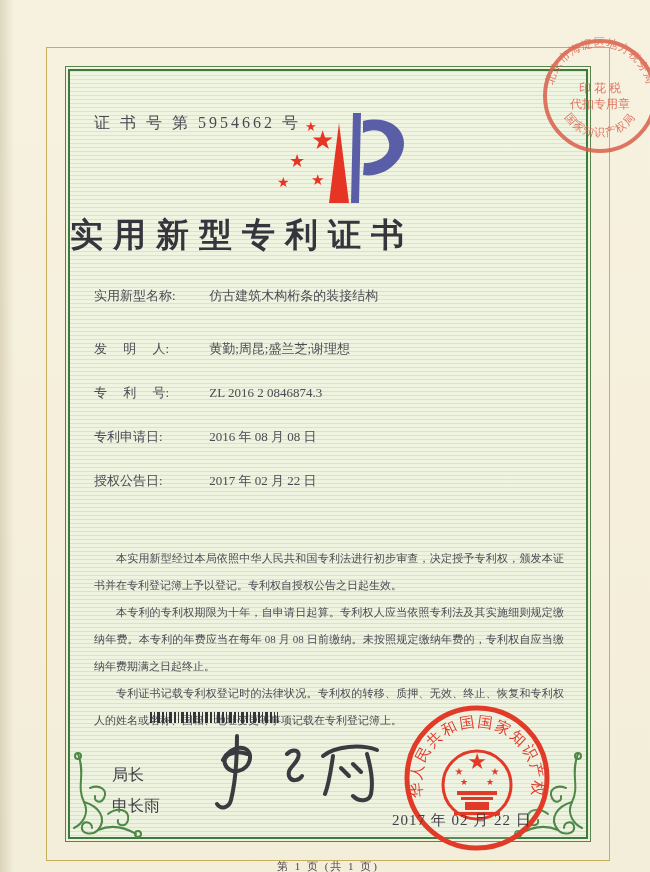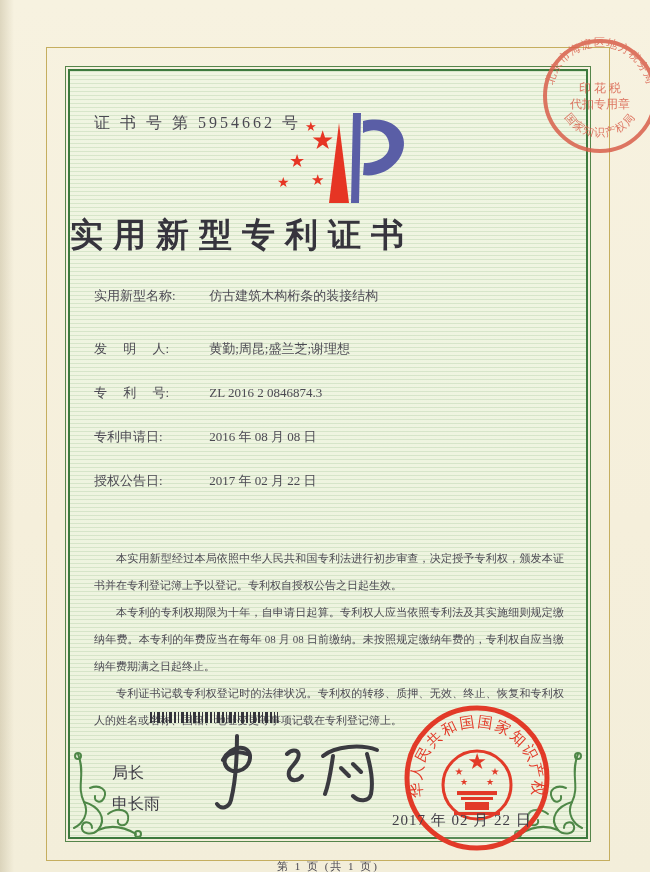--- a/index.html
+++ b/index.html
@@ -42,21 +42,21 @@
   .field-value{margin-left:4px;}
   .paragraphs{left:24px;right:22px;top:474px;color:#4c4a53;font-size:11px;
               line-height:27px;text-align:justify;}
   .paragraphs p{margin:0;text-indent:2em;}
   .barcode{left:80px;top:641px;width:128px;height:11px;
     background:repeating-linear-gradient(90deg,
       #33333a 0 2px, transparent 2px 4px,
       #33333a 4px 5px, transparent 5px 7px,
       #33333a 7px 10px, transparent 10px 12px);}
   .director{left:42px;top:688px;font-size:16px;color:#3f3d46;line-height:31px;
-            font-family:Liberation Mono, monospace;}
+            font-family:Liberation Sans, sans-serif;}
   .signature-svg{left:125px;top:655px;}
   .seal-svg{left:332px;top:632px;}
   .seal-date{left:322px;top:740px;font-size:15px;letter-spacing:1px;color:#434049;
              z-index:5;white-space:nowrap;}
   .footer{left:0;right:0;top:788px;text-align:center;font-size:11px;color:#4c4a53;
           letter-spacing:2px;}
   .flourish{bottom:-2px;}
   .flourish.left{left:-2px;}
   .flourish.right{right:-2px;transform:scaleX(-1);}
   .logo-svg{left:197px;top:40px;}

